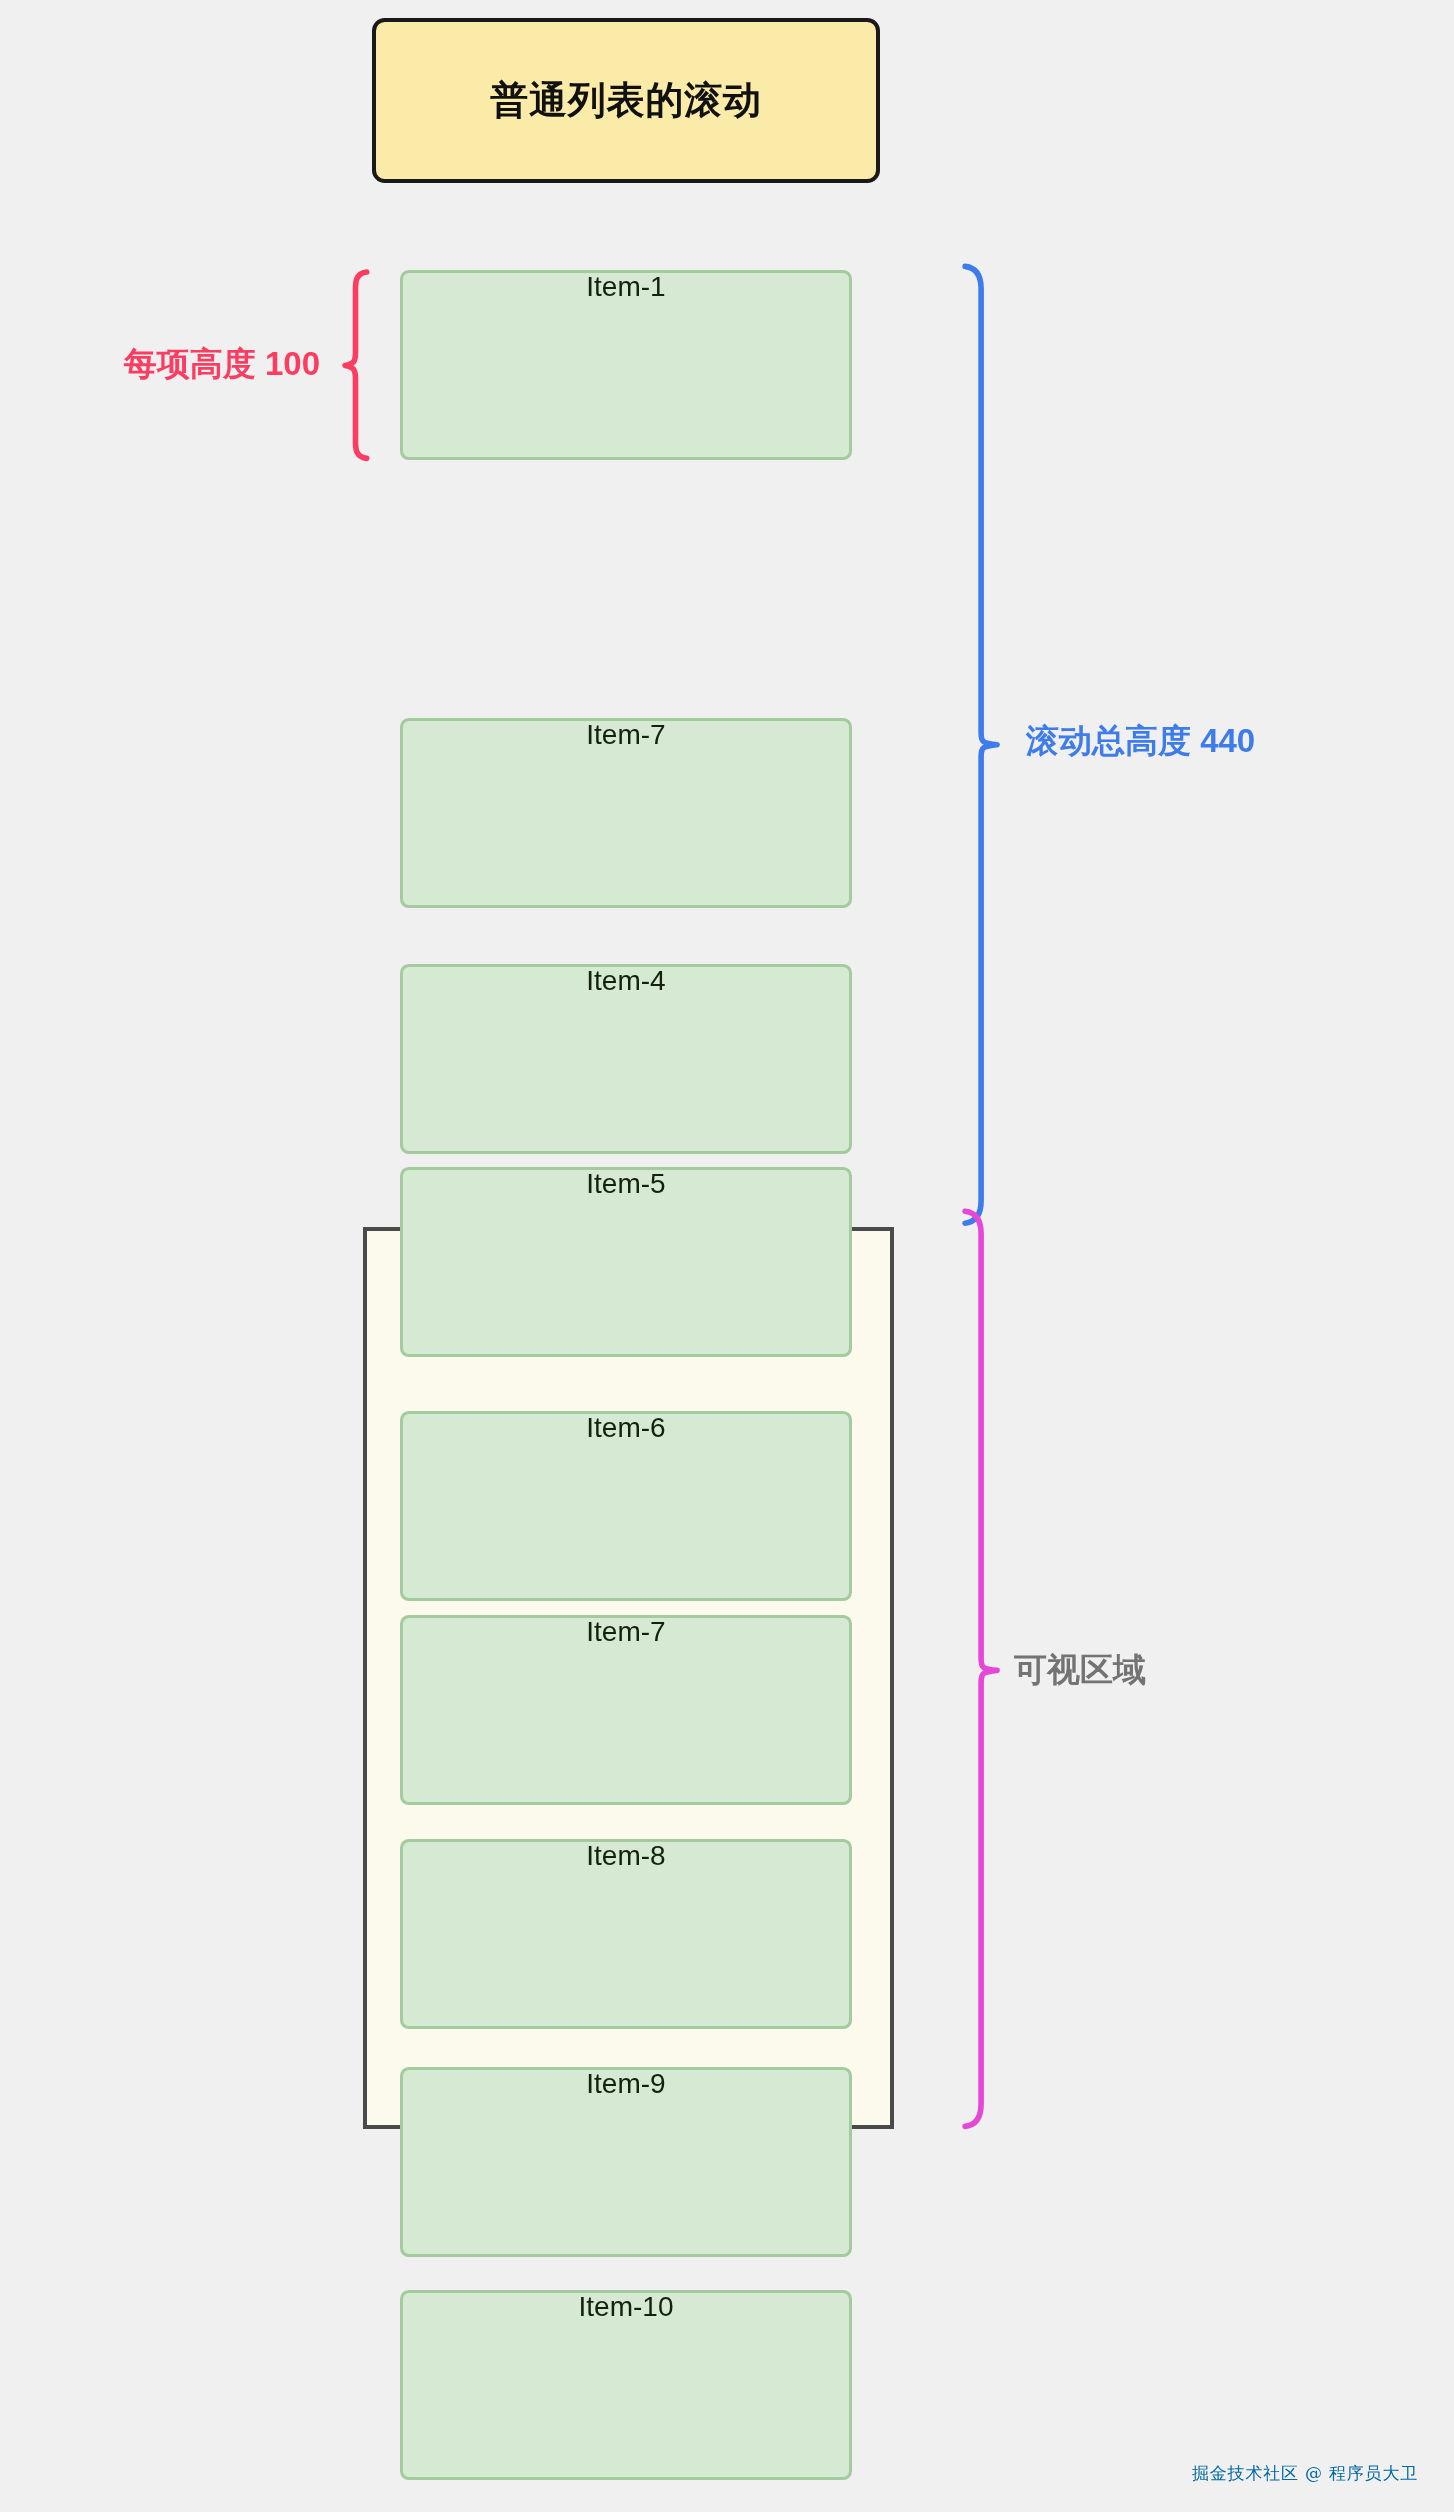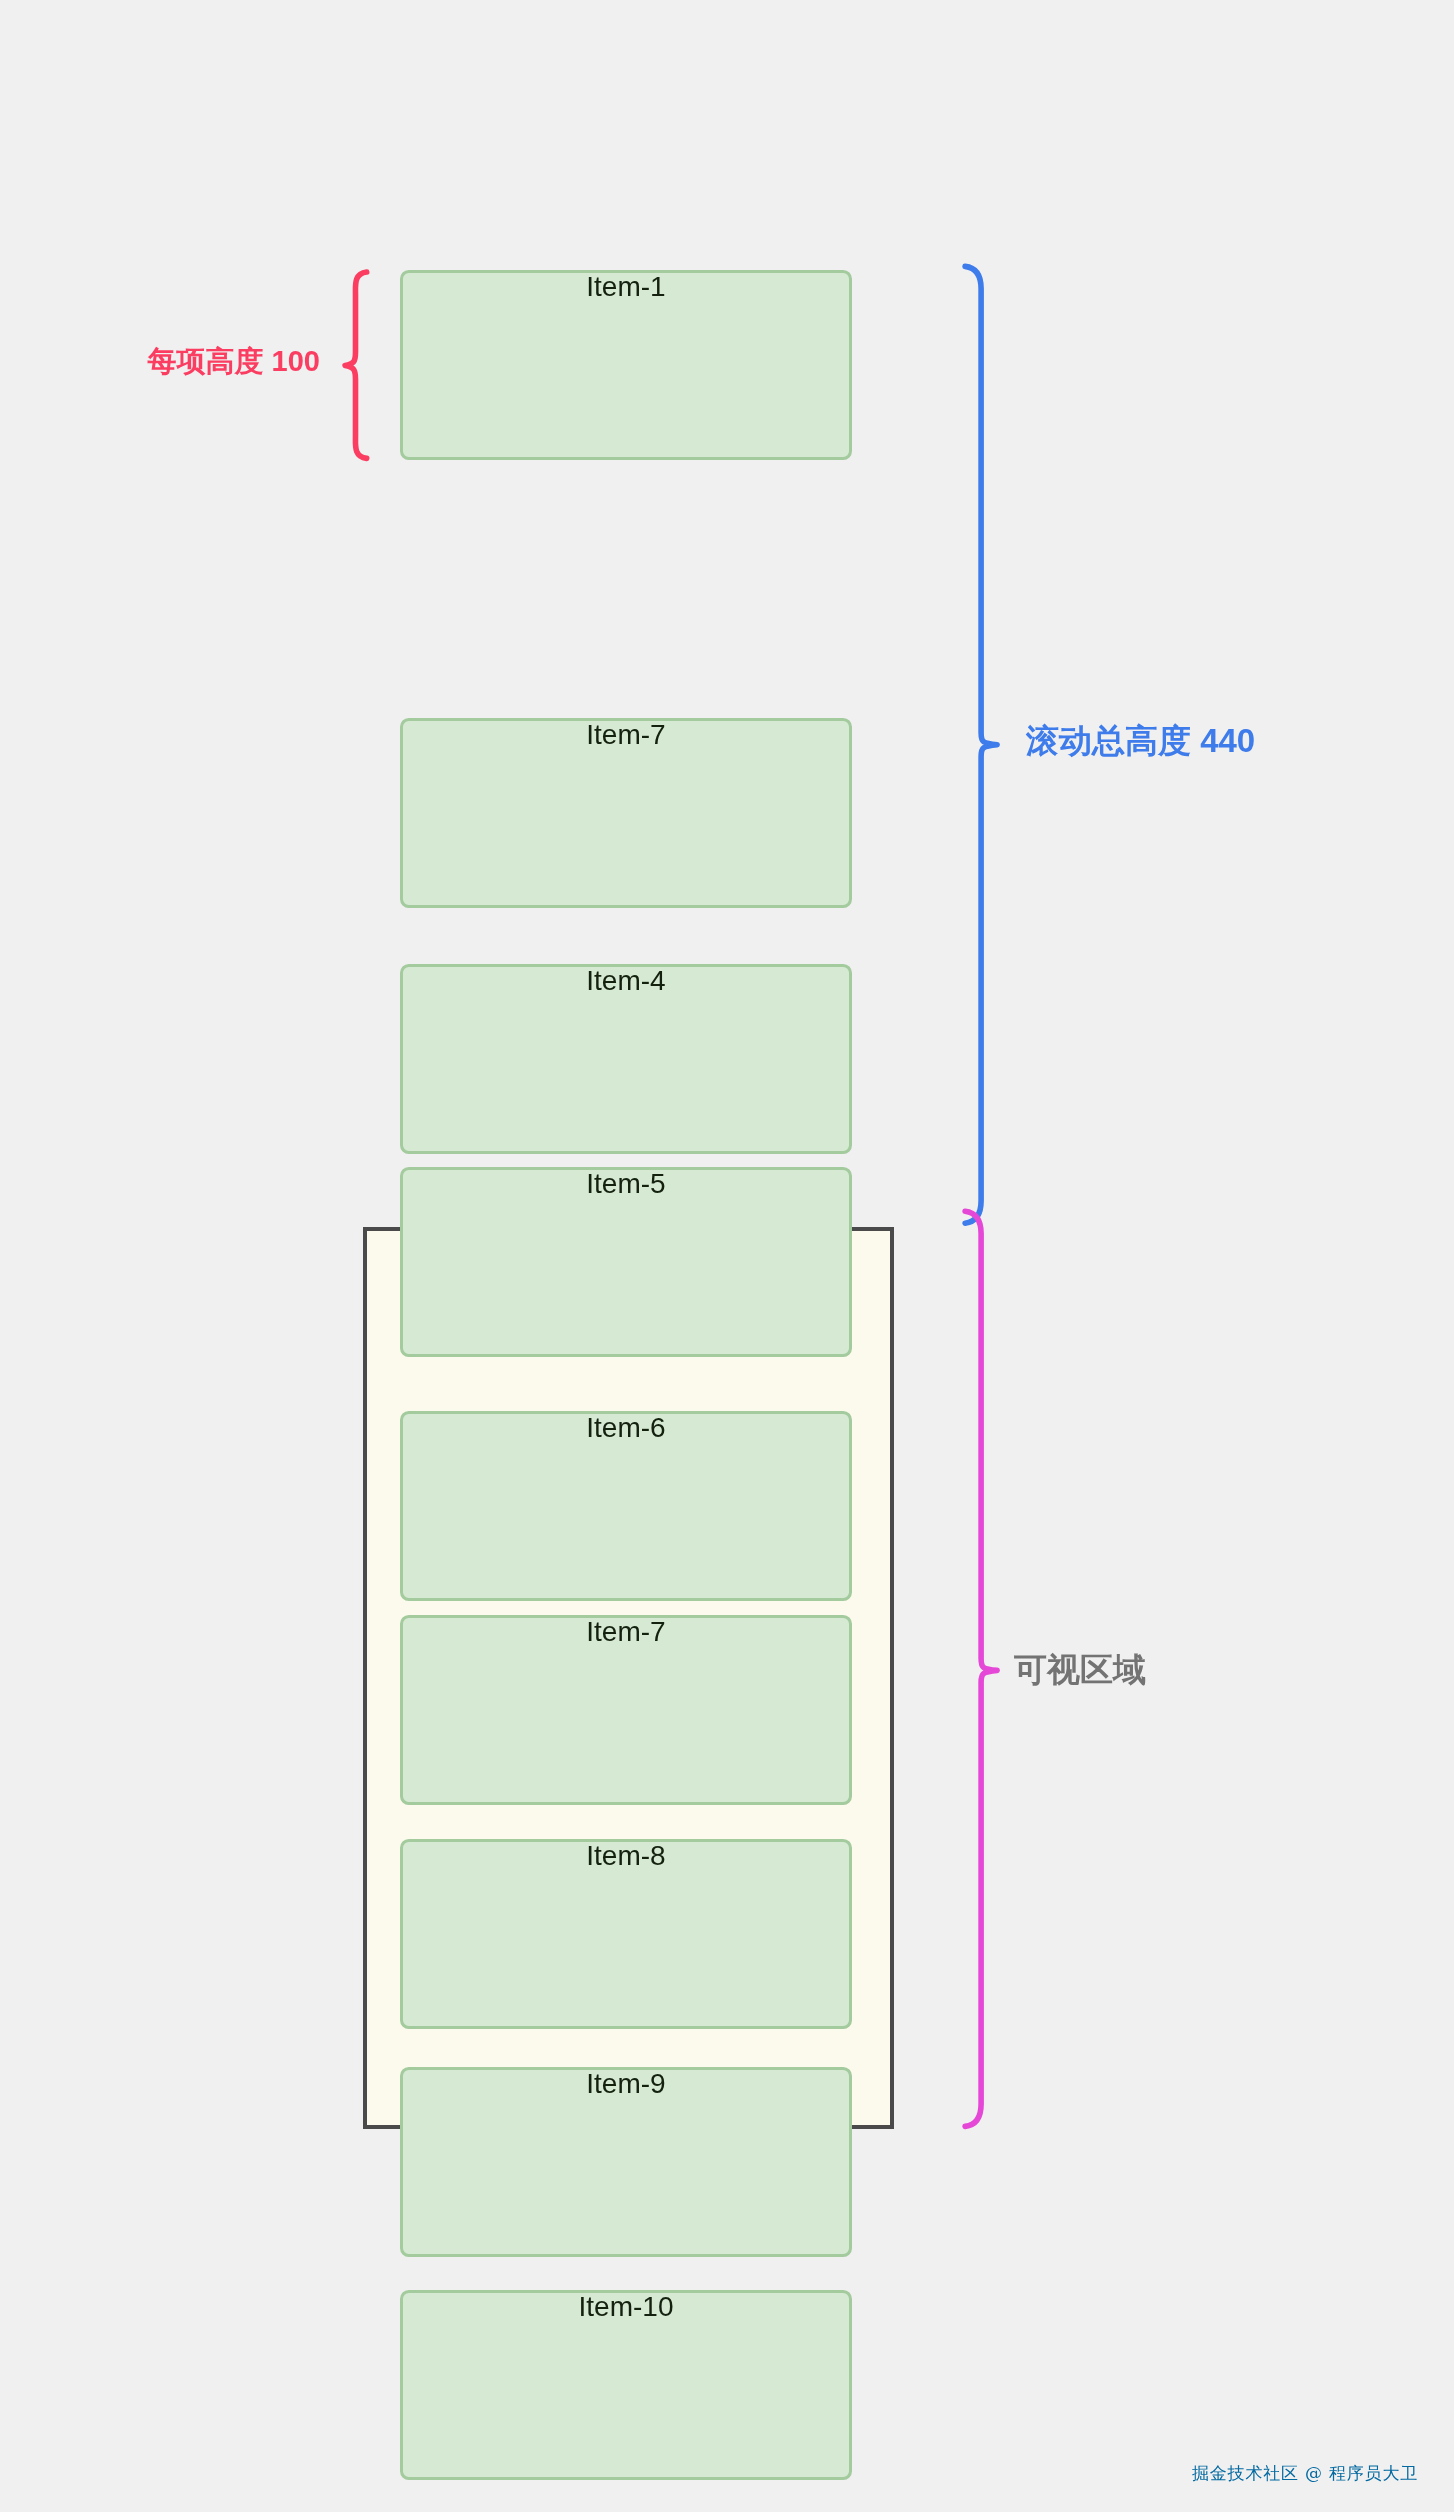--- a/index.html
+++ b/index.html
@@ -52,21 +52,21 @@
     font-size:28px;color:#14210F;line-height:1;
   }
 
   
   .brace-layer{position:absolute;left:0;top:0;width:1455px;height:2512px;z-index:4;}
 
   
   .ann-label{position:absolute;line-height:1;white-space:nowrap;z-index:5;}
   .ann-itemheight{
     right:1135px;top:347px;
-    font-size:29px;font-weight:bold;color:#FA3D61;
+    font-size:33px;font-weight:bold;color:#FA3D61;
   }
   .ann-total{
     left:1026px;top:724px;
     font-size:33px;font-weight:bold;color:#3E7BEB;
   }
   .ann-visible{
     left:1014px;top:1653px;
     font-size:33px;font-weight:bold;color:#737373;
   }
 
@@ -76,20 +76,23 @@
     font-size:17px;color:#0369a1;letter-spacing:0.8px;
     font-family:"DejaVu Serif","Liberation Serif",serif;
     z-index:6;white-space:nowrap;
   }
 </style>
 </head>
 <body>
 
 <div id="stage">
 
+  <div class="title-box">
+    <span class="title-text">普通列表的滚动</span>
+  </div>
 
   <div class="viewport-box"></div>
 
   <div class="item-box" style="top:270px">
       <span class="item-label">Item-1</span>
     </div>
   <div class="item-box" style="top:718px">
       <span class="item-label">Item-7</span>
     </div>
   <div class="item-box" style="top:964px">

